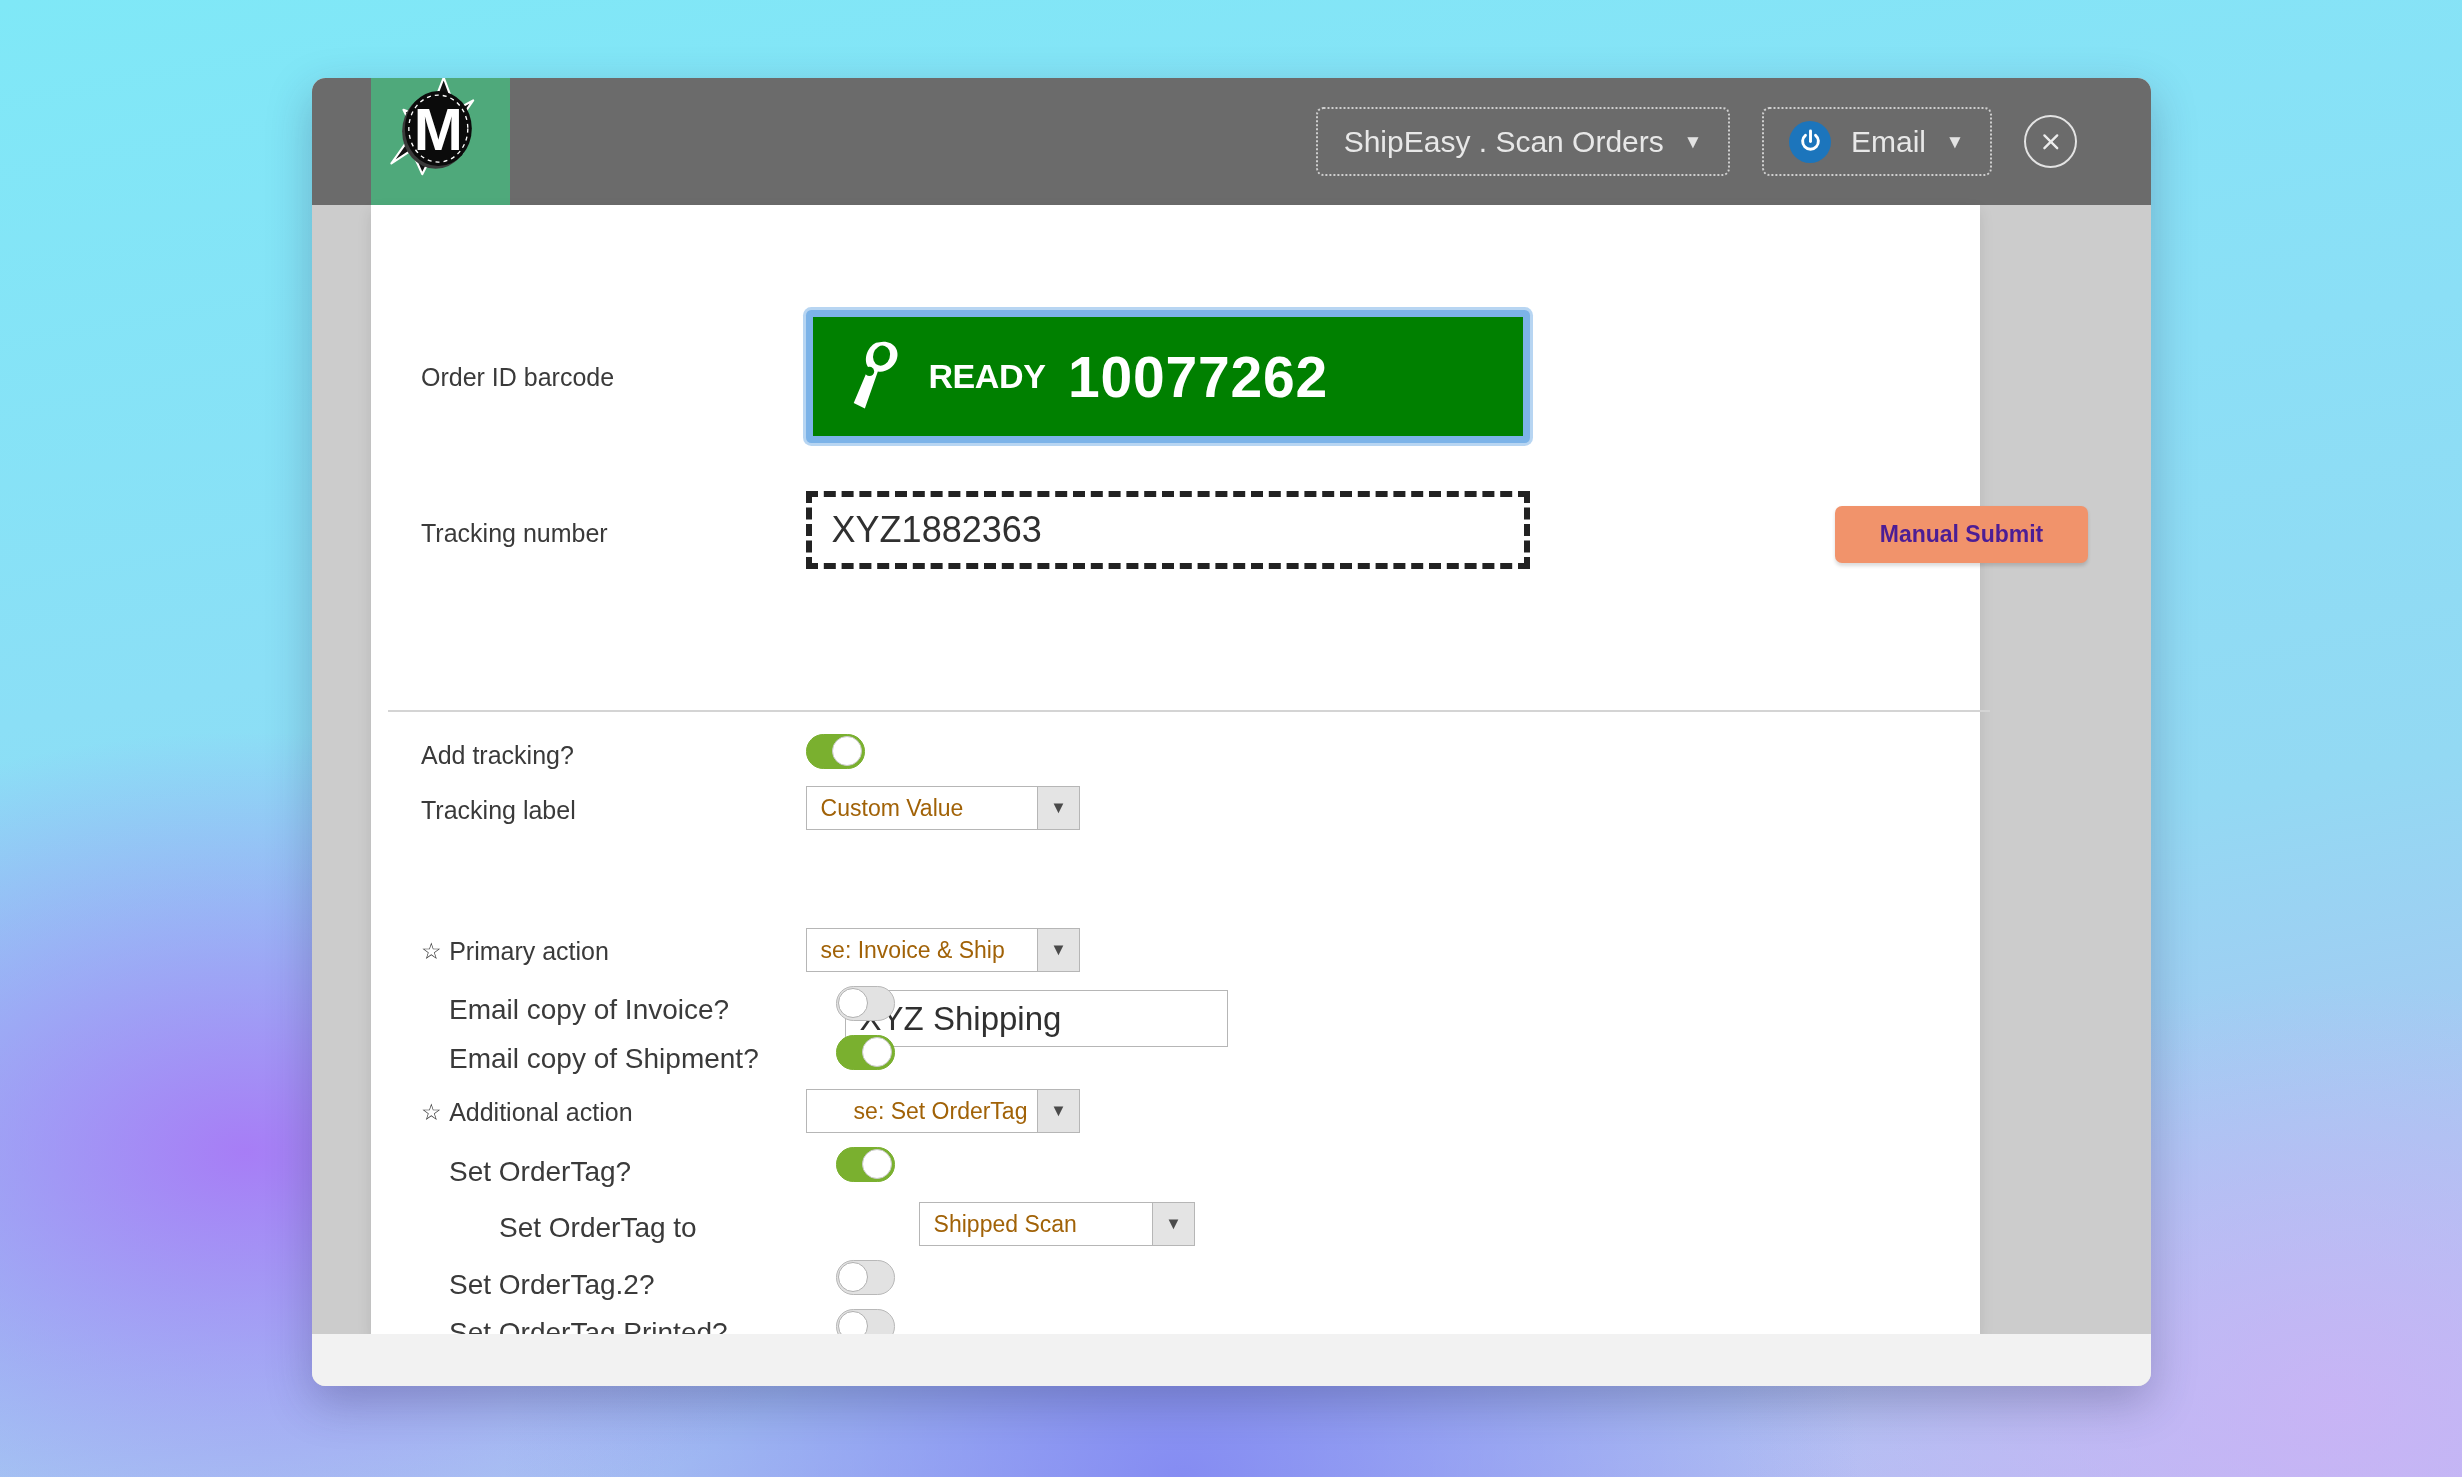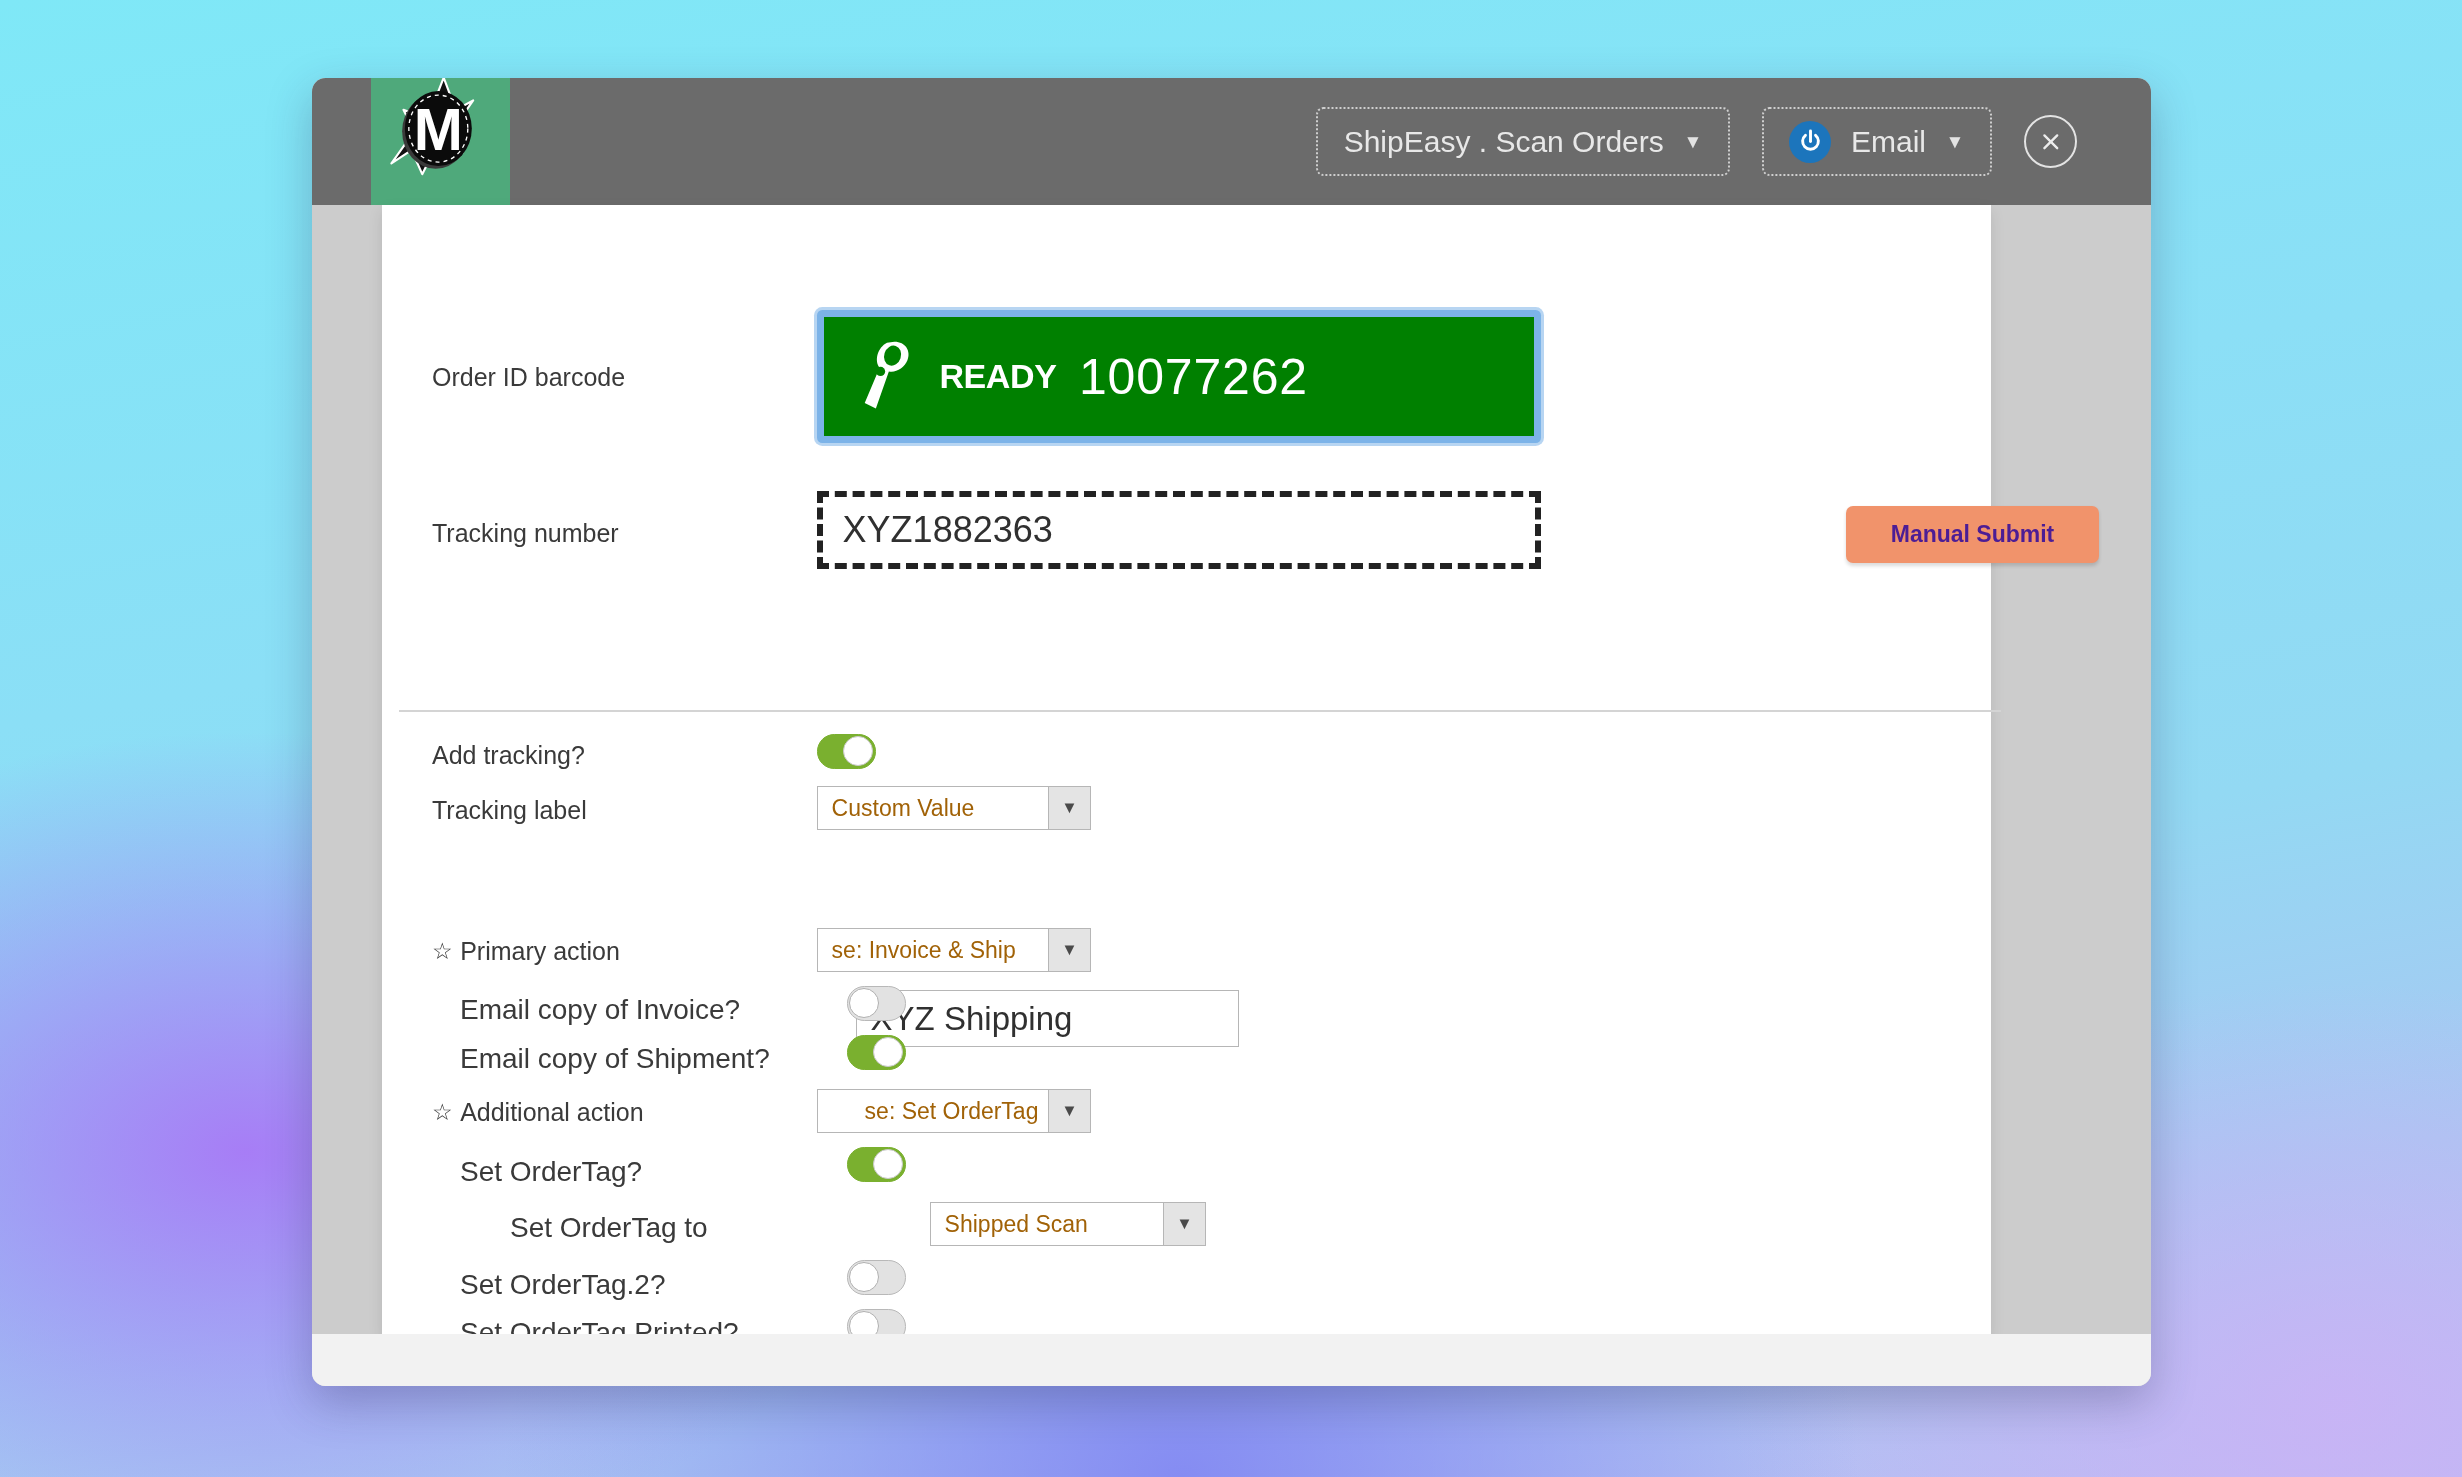--- a/index.html
+++ b/index.html
@@ -112,21 +112,21 @@
   .body-area {
     position: absolute;
     left: 0; top: 127px;
     width: 100%;
     height: 1181px;
     background: #cccccc;
   }
 
   .page {
     position: absolute;
-    left: 70px;
+    left: 59px;
     top: 0;
     width: 1609px;
     height: 1130px;
     background: #ffffff;
     box-shadow: 0 6px 13.6px rgba(0,0,0,0.10);
   }
 
   .footer-strip {
     position: absolute;
     left: 0; bottom: 0;
@@ -176,22 +176,22 @@
     color: #ffffff;
     overflow: hidden;
   }
   .scan-gun { width: 60px; height: 78px; flex: none; }
   .ready-txt {
     font-size: 34px;
     font-weight: bold;
     letter-spacing: -0.4px;
   }
   .order-num {
-    font-size: 50px;
-    font-weight: 400;
+    font-size: 57px;
+    font-weight: 700;
     letter-spacing: 0.8px;
   }
 
   
   .track-input {
     position: absolute;
     left: 435px;
     top: 286px;
     width: 724px;
     height: 78px;

